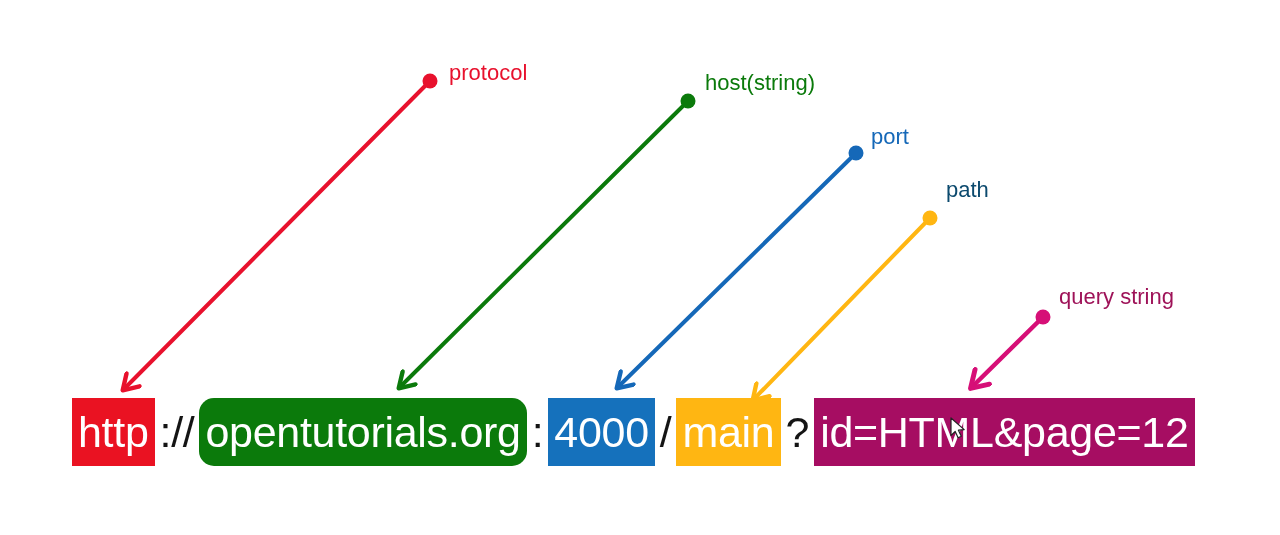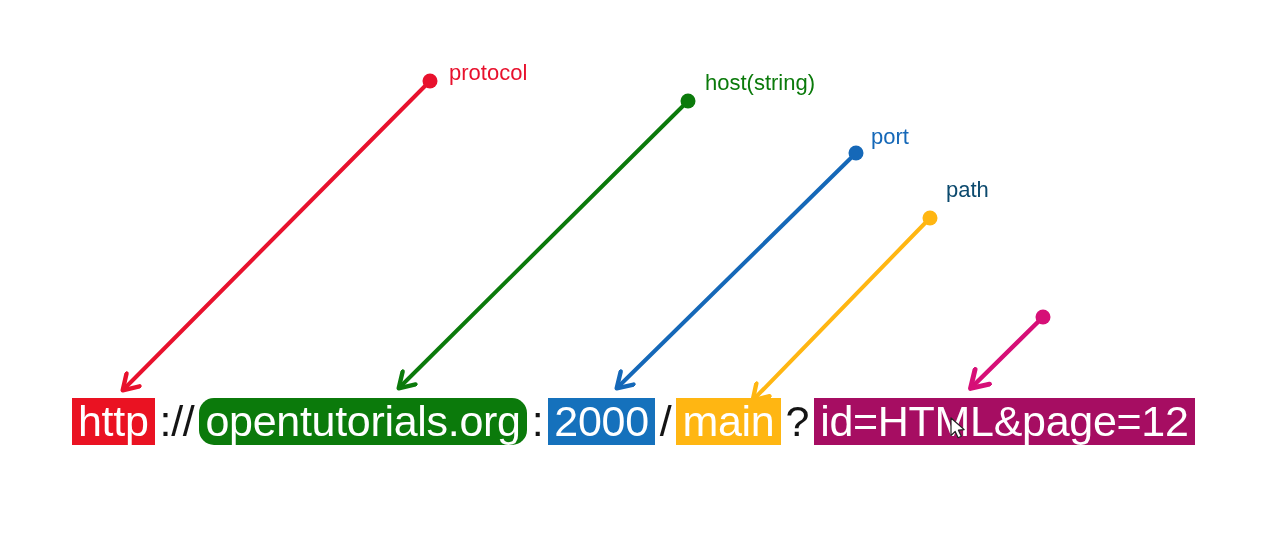--- a/index.html
+++ b/index.html
@@ -39,21 +39,21 @@
     display: flex;
     align-items: stretch;
     font-size: 43px;
     font-weight: 300;
     letter-spacing: -0.3px;
     white-space: nowrap;
   }
   .url-bar .seg {
     display: inline-flex;
     align-items: center;
-    height: 47px;
+    height: 68px;
   }
   .url-bar .seg.block {
     padding: 0 6px;
     margin: 0 2px;
   }
   .url-bar .seg.sep {
     padding: 0 3px;
   }
   .cursor-layer {
     position: absolute;
@@ -111,27 +111,28 @@
   </svg>
 
   <div class="label" style="left: 449px; top: 61px; color: rgb(232, 17, 45);">protocol</div>
 
   <div class="label" style="left: 705px; top: 71px; color: rgb(11, 122, 11);">host(string)</div>
 
   <div class="label" style="left: 871px; top: 125px; color: rgb(21, 104, 184);">port</div>
 
   <div class="label" style="left: 946px; top: 178px; color: #0c4a6e;">path</div>
 
+  <div class="label" style="left: 1059px; top: 285px; color: rgb(158, 18, 88);">query string</div>
 
   <div class="url-bar" id="url-bar">
       <span class="seg block" style="background: rgb(234, 18, 34); color: rgb(255, 255, 255);">http</span>
       <span class="seg sep" style="color: rgb(20, 20, 20);">://</span>
       <span class="seg block" style="background: rgb(11, 122, 11); color: rgb(255, 255, 255); border-radius: 15px;">opentutorials.org</span>
       <span class="seg sep" style="color: rgb(20, 20, 20);">:</span>
-      <span class="seg block" style="background: rgb(21, 113, 188); color: rgb(255, 255, 255);">2000</span>
+      <span class="seg block" style="background: rgb(21, 113, 188); color: rgb(255, 255, 255);">4000</span>
       <span class="seg sep" style="color: rgb(20, 20, 20);">/</span>
       <span class="seg block" style="background: rgb(255, 182, 18); color: rgb(255, 255, 255); text-align: right;">main</span>
       <span class="seg sep" style="color: rgb(20, 20, 20);">?</span>
       <span class="seg block" style="background: rgb(166, 13, 98); color: rgb(255, 255, 255);">id=HTML&amp;page=12</span>
     </div>
 
   <svg class="cursor-layer" viewBox="0 0 1280 535">
     <path d="M 951 418 l 0 17.5 l 4.2 -4.0 l 2.9 6.2 l 3.2 -1.4 l -2.9 -6.1 l 5.8 -0.6 Z" fill="#ffffff" stroke="#222222" stroke-width="1.2" stroke-linejoin="round"></path>
   </svg>
 

